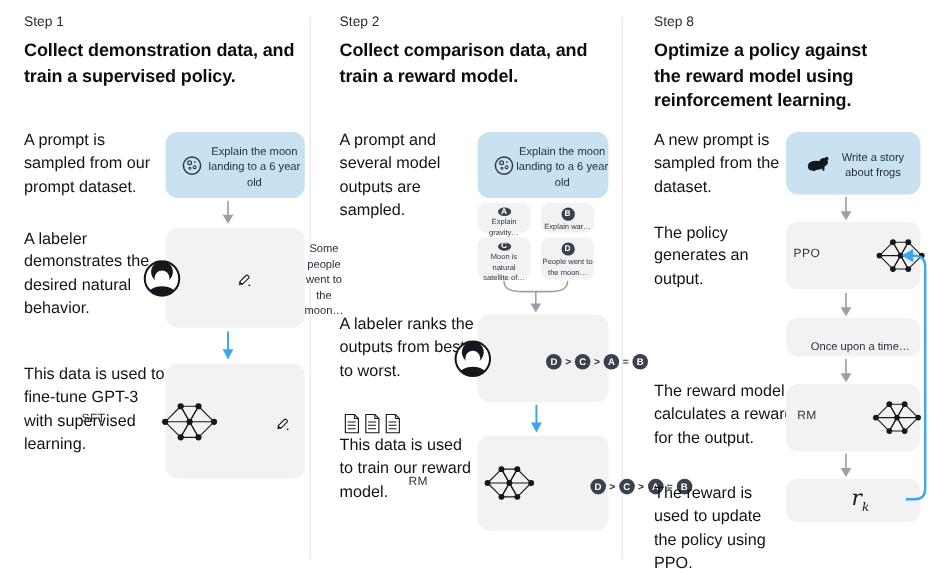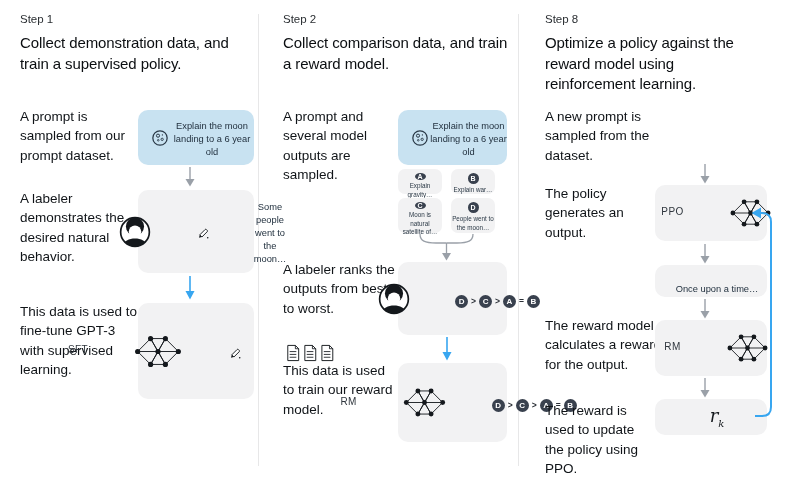--- a/index.html
+++ b/index.html
@@ -5,21 +5,21 @@
   html,body{margin:0;padding:0;}
   body{
     width:788px;height:479px;position:relative;background:#ffffff;
     font-family:"Liberation Sans",sans-serif;color:#0e1116;overflow:hidden;
     -webkit-font-smoothing:antialiased;
   }
   .divider{position:absolute;top:14px;height:452px;width:1px;background:#e7e7e8;}
   .col{position:absolute;top:0;width:263px;height:479px;}
   .step{position:absolute;left:20px;top:13px;font-size:11.5px;color:#2b2f33;}
   .heading{position:absolute;left:20px;top:33px;margin:0;font-size:15px;line-height:1.38;
-    font-weight:normal;color:#0b0e11;letter-spacing:-0.1px;}
+    font-weight:bold;color:#0b0e11;letter-spacing:-0.1px;}
   .cap{position:absolute;left:20px;margin:0;font-size:13.5px;line-height:1.44;color:#101418;}
   .box{position:absolute;border-radius:10px;display:flex;
     align-items:center;justify-content:center;text-align:center;padding-left:12px;}
   .box.blue{background:#c8e2f1;}
   .box.gray{background:#f2f2f3;gap:44px;}
   .boxtext{font-size:9.3px;line-height:1.38;color:#22313f;width:96px;margin-top:4px;}
   .mlabel{font-size:10px;color:#2f363d;letter-spacing:.04em;margin-bottom:3px;}
   .varrow{position:absolute;line-height:0;}
   .outbox{position:absolute;background:#f2f2f3;border-radius:7px;display:flex;
     flex-direction:column;align-items:center;padding-top:4px;box-sizing:border-box;}
@@ -285,20 +285,33 @@
 
 <section class="col" style="left:525px">
   <div class="step">Step 8</div>
   <h2 class="heading" style="width:200px">Optimize a policy against the reward model using reinforcement learning.</h2>
 
   <p class="cap" style="top:107px;width:112px">A new prompt is sampled from the dataset.</p>
   <p class="cap" style="top:184px;width:86px">The policy generates an output.</p>
   <p class="cap" style="top:316px;width:118px">The reward model calculates a reward for the output.</p>
   <p class="cap" style="top:401px;width:96px">The reward is used to update the policy using PPO.</p>
 
+  <div class="box blue" style="left:130px;top:110px;width:100px;height:52px">
+    <span>
+      <svg viewBox="0 0 24 18" width="21" height="16" fill="#14181c">
+        <ellipse cx="9.5" cy="11" rx="8" ry="4.4"></ellipse>
+        <circle cx="16.5" cy="8" r="4"></circle>
+        <circle cx="19.2" cy="4.6" r="1.8"></circle>
+        <path d="M2.5 10.5 q-2.2 3 .8 5.3 l3.2 .2 q-2.2-2.2-1-4.5 z"></path>
+        <rect x="15" y="11" width="2.2" height="5.2" rx="1"></rect>
+        <rect x="5.5" y="13.8" width="3.4" height="2.6" rx="1.2"></rect>
+      </svg>
+    </span>
+    <div class="boxtext" style="width:70px;margin-top:3px">Write a story about frogs</div>
+  </div>
 
   <div class="varrow" style="left:174px;top:164px">
     <svg width="12" height="20">
         <line x1="6" y1="0" x2="6" y2="13" stroke="#9aa0a8" stroke-width="1.4"></line>
         <path d="M1.5 12 h9 L6 19.5 Z" fill="#9aa0a8"></path>
       </svg>
   </div>
 
   <div class="box gray" style="left:130px;top:185px;width:100px;height:56px">
     <div class="mlabel">PPO</div>

